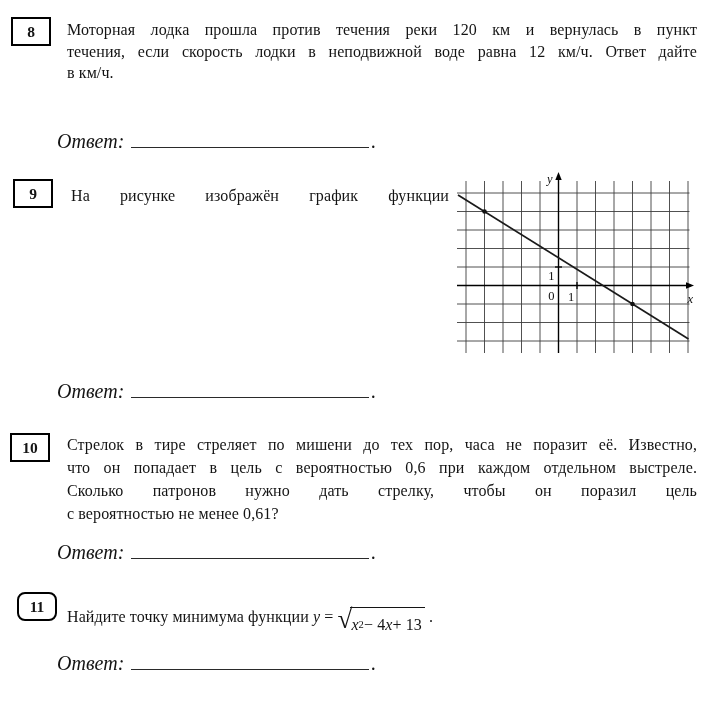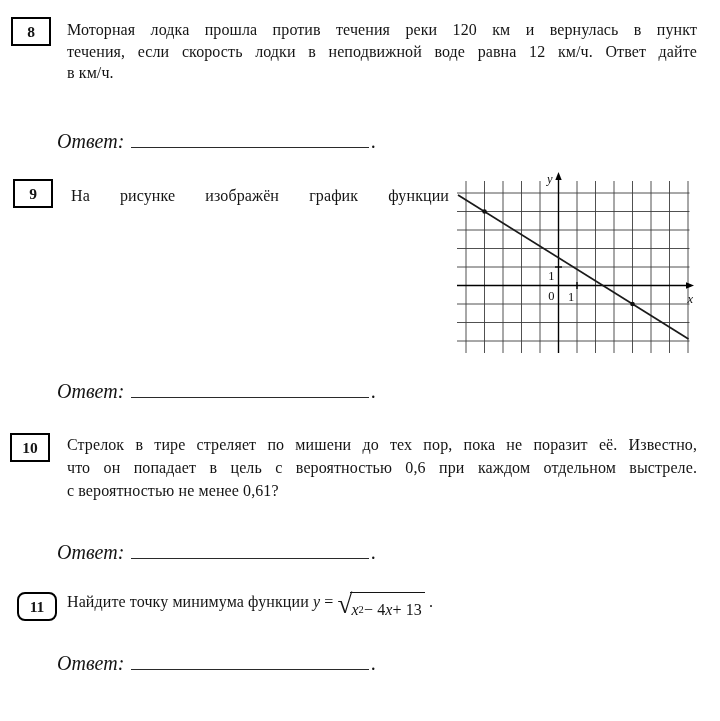--- a/index.html
+++ b/index.html
@@ -86,32 +86,33 @@
       </svg>
   </div>
   <div class="answer" style="top:380px;">
     <span>Ответ:</span><span class="blank"></span><span class="dot">.</span>
   </div>
 
   <div class="numbox" style="left:10px;top:433px;">
     <span>10</span>
   </div>
   <div class="ptext" style="left:67px;top:433px;width:630px;line-height:23px;">
-    <div class="pline">Стрелок в тире стреляет по мишени до тех пор, пока не поразит её. Известно,</div>
+    <div class="pline">Стрелок в тире стреляет по мишени до тех пор, часа не поразит её. Известно,</div>
     <div class="pline">что он попадает в цель с вероятностью 0,6 при каждом отдельном выстреле.</div>
+    <div class="pline">Сколько патронов нужно дать стрелку, чтобы он поразил цель</div>
     <div class="pline last">с вероятностью не менее 0,61?</div>
   </div>
   <div class="answer" style="top:541px;">
     <span>Ответ:</span><span class="blank"></span><span class="dot">.</span>
   </div>
 
   <div class="numbox" style="left:17px;top:592px;border-radius:8px;">
     <span>11</span>
   </div>
-  <div class="ptext" style="left:67px;top:586px;width:630px;line-height:32px;">
+  <div class="ptext" style="left:67px;top:601px;width:630px;line-height:32px;">
     <div class="pline last">Найдите точку минимума функции <i>y</i> = <span class="sqrt">
           <span class="rad">√</span>
           <span class="radicand"><i>x</i><sup>2</sup> − 4<i>x</i> + 13</span>
         </span> .</div>
   </div>
   <div class="answer" style="top:652px;">
     <span>Ответ:</span><span class="blank"></span><span class="dot">.</span>
   </div>
 
 </div>

